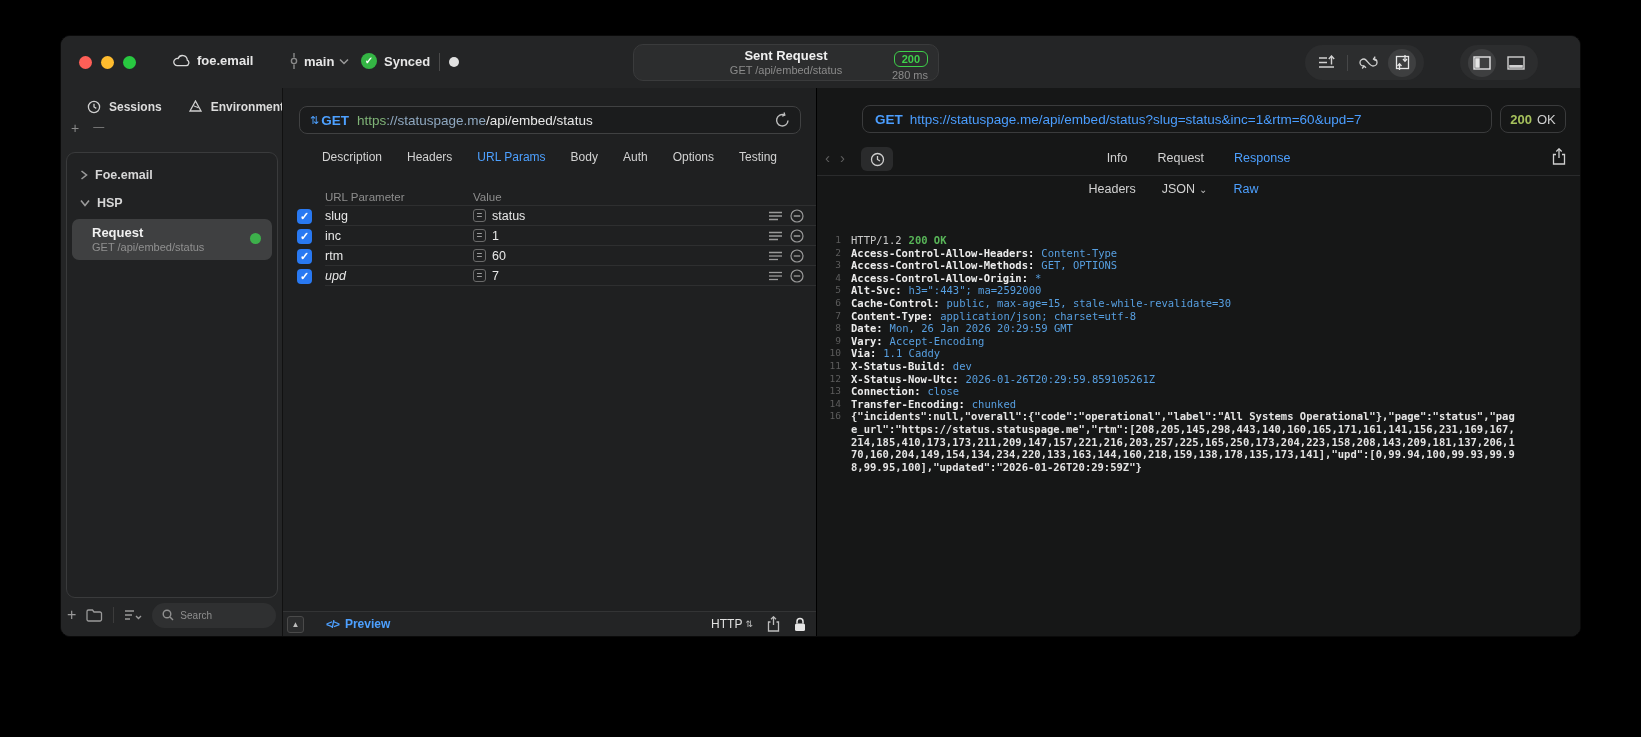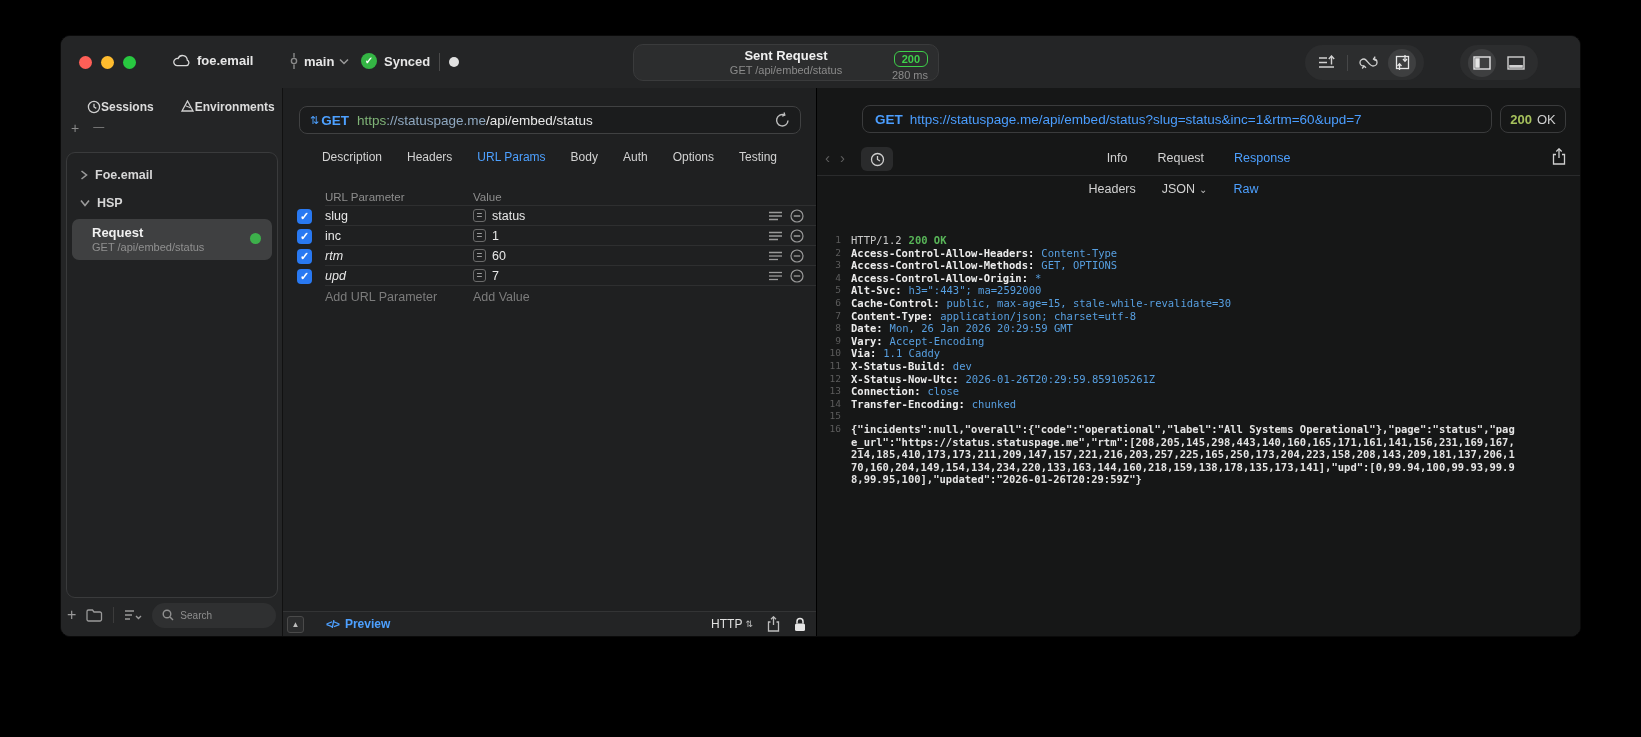--- a/index.html
+++ b/index.html
@@ -27,21 +27,21 @@
   .tb-btn.hl { background:#3e3f40; }
   .tb-vsep { width:1px; height:16px; background:#464748; }
 
   
   .sidebar { position:absolute; left:0; top:52px; width:221px; bottom:0; background:#242526; }
   .middle { position:absolute; left:221px; top:52px; width:534px; bottom:0; background:#1f2021; border-left:1px solid #111; }
   .rightp { position:absolute; left:755px; top:52px; right:0; bottom:0; background:#161717; border-left:1px solid #000; }
 
   
   .sb-tabs { display:flex; gap:26px; padding:12px 0 4px 26px; }
-  .sb-tab { display:flex; align-items:center; gap:0; color:#dcdcdc; font-size:12px; font-weight:bold; }
+  .sb-tab { display:flex; align-items:center; gap:8px; color:#dcdcdc; font-size:12px; font-weight:bold; }
   .sb-pm { display:flex; gap:14px; padding:2px 0 4px 10px; color:#8a8a8a; font-size:14px; }
   .sb-panel { position:absolute; left:5px; right:4px; top:64px; bottom:38px; background:#212223; border:1px solid #3a3b3c; border-radius:9px; padding:8px 5px; overflow:hidden; }
   .tree-row { display:flex; align-items:center; gap:7px; color:#d6d6d6; font-size:12.5px; font-weight:bold; padding:7px 8px; }
   .req-item { position:relative; background:#3f4041; border-radius:7px; padding:6px 10px 7px 20px; margin-top:2px; }
   .req-title { color:#f0f0f0; font-size:13px; font-weight:bold; }
   .req-sub { color:#909090; font-size:11px; margin-top:1px; }
   .req-dot { position:absolute; right:11px; top:14px; width:11px; height:11px; border-radius:50%; background:#3db04b; }
   .sb-bottom { position:absolute; left:6px; right:6px; bottom:8px; height:26px; display:flex; align-items:center; gap:10px; }
   .sb-bot-icon { color:#9a9a9a; display:flex; align-items:center; }
   .sb-bsep { width:1px; height:16px; background:#3c3c3c; }
@@ -368,21 +368,21 @@
               <svg width="14" height="14" viewBox="0 0 14 14">
                 <circle cx="7" cy="7" r="6" fill="none" stroke="#9a9a9a" stroke-width="1.2"></circle>
                 <line x1="3.8" y1="7" x2="10.2" y2="7" stroke="#9a9a9a" stroke-width="1.3"></line>
               </svg>
             </span>
         </span>
       </div>
 
       <div class="prow">
         <span class="pcheck">✓</span>
-        <span class="pname bline" style="align-self:stretch;display:flex;align-items:center;font-style:italic;">rtm</span>
+        <span class="pname bline" style="align-self:stretch;display:flex;align-items:center;">rtm</span>
         <span class="pval bline" style="align-self:stretch;">
             <span class="eqbox">=</span>
             <span>60</span>
           </span>
         <span class="picons bline" style="align-self:stretch;align-items:center;display:flex;justify-content:flex-end;">
           <span>
               <svg width="13" height="10" viewBox="0 0 13 10">
                 <line x1="0" y1="1.5" x2="13" y2="1.5" stroke="#9a9a9a" stroke-width="1.3"></line>
                 <line x1="0" y1="5" x2="13" y2="5" stroke="#9a9a9a" stroke-width="1.3"></line>
                 <line x1="0" y1="8.5" x2="9" y2="8.5" stroke="#9a9a9a" stroke-width="1.3"></line>
@@ -414,26 +414,20 @@
             </span>
           <span>
               <svg width="14" height="14" viewBox="0 0 14 14">
                 <circle cx="7" cy="7" r="6" fill="none" stroke="#9a9a9a" stroke-width="1.2"></circle>
                 <line x1="3.8" y1="7" x2="10.2" y2="7" stroke="#9a9a9a" stroke-width="1.3"></line>
               </svg>
             </span>
         </span>
       </div>
 
-      <div class="prow" style="height:22px;">
-        <span></span>
-        <span class="addrow">Add URL Parameter</span>
-        <span class="addrow">Add Value</span>
-        <span></span>
-      </div>
     </div>
 
     <div class="m-footer">
       <div class="collapse-box">▲</div>
       <div class="preview">
         <span class="pc-icon">&lt;/&gt;</span>
         <span>Preview</span>
       </div>
       <div class="m-foot-right">
         <div class="http-sel">
@@ -556,23 +550,19 @@
         </div>
       <div class="code-line">
           <span class="ln">13</span>
           <span class="ct"><span class="hn">Connection:</span><span class="hv">close</span></span>
         </div>
       <div class="code-line">
           <span class="ln">14</span>
           <span class="ct"><span class="hn">Transfer-Encoding:</span><span class="hv">chunked</span></span>
         </div>
       <div class="code-line">
-          <span class="ln">15</span>
-          <span class="ct"></span>
-        </div>
-      <div class="code-line">
           <span class="ln">16</span>
           <span class="ct jbody" style="max-width:668px;">{"incidents":null,"overall":{"code":"operational","label":"All Systems Operational"},"page":"status","page_url":"https://status.statuspage.me","rtm":[208,205,145,298,443,140,160,165,171,161,141,156,231,169,167,214,185,410,173,173,211,209,147,157,221,216,203,257,225,165,250,173,204,223,158,208,143,209,181,137,206,170,160,204,149,154,134,234,220,133,163,144,160,218,159,138,178,135,173,141],"upd":[0,99.94,100,99.93,99.98,99.95,100],"updated":"2026-01-26T20:29:59Z"}</span>
         </div>
     </div>
   </div>
 
 </div>
 
 </body></html>

